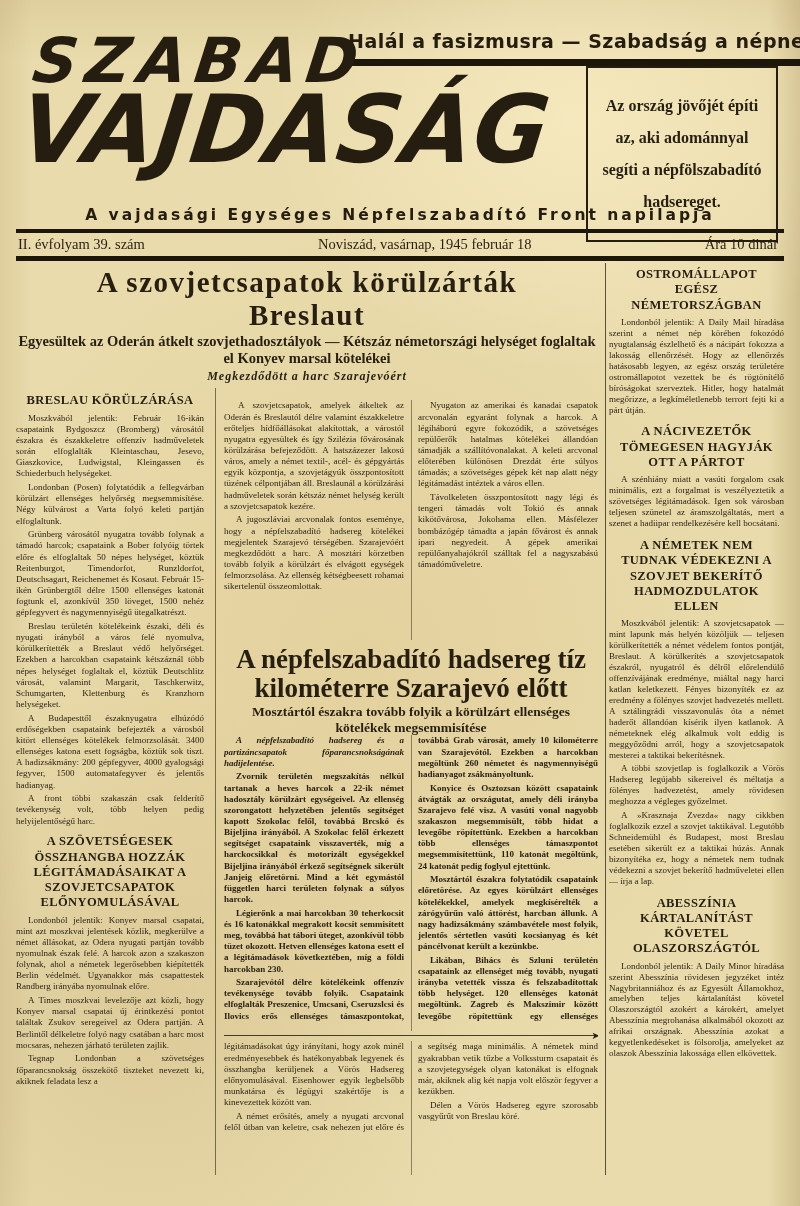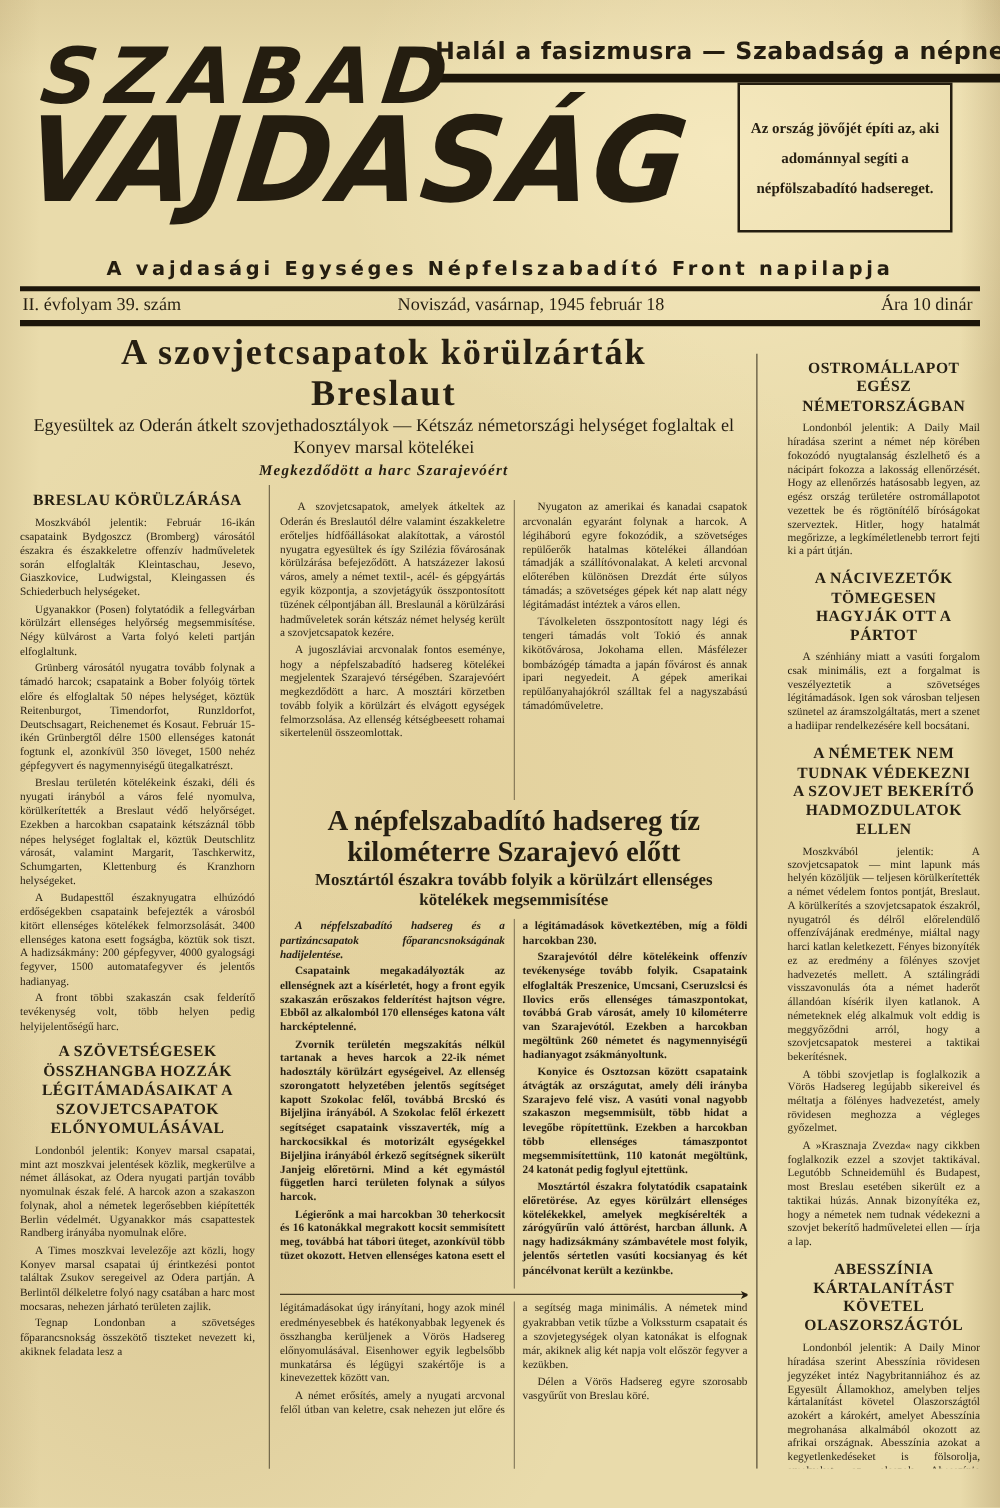--- a/index.html
+++ b/index.html
@@ -21,51 +21,51 @@
   
   .slogan-row{display:flex;justify-content:flex-end;padding-top:26px;}
   .slogan-wrap{width:432px;margin-right:-16px;padding-right:20px;border-bottom:7px solid #1d160a;padding-bottom:7px;text-align:left;}
   .slogan{font-family:"DejaVu Sans", sans-serif;font-weight:bold;font-size:19px;letter-spacing:.5px;white-space:nowrap;}
 
   .masthead-row{position:relative;height:172px;margin-top:-34px;}
   .masthead{font-family:"DejaVu Sans", sans-serif;font-weight:bold;font-style:italic;transform:skewX(-7deg);transform-origin:left bottom;}
   .mast1{font-size:62px;line-height:.92;letter-spacing:8px;margin-left:14px;}
   .mast2{font-size:94px;line-height:.88;letter-spacing:1px;margin-left:0px;transform:skewX(-7deg) scaleX(.96);}
   .donation-box{
-    position:absolute;right:22px;top:34px;width:168px;
-    border:2.5px solid #241d10;padding:22px 0;text-align:center;
-    font-weight:bold;font-size:12px;line-height:2.0;
+    position:absolute;right:6px;top:34px;width:168px;
+    border:2.5px solid #241d10;padding:22px 10px;text-align:center;
+    font-weight:bold;font-size:16px;line-height:2.0;
   }
   .subtitle{font-family:"DejaVu Sans", sans-serif;text-align:center;font-weight:bold;font-size:15.5px;letter-spacing:3px;margin-top:2px;}
   .rule{height:4px;background:#1d160a;margin:5px 0 0 0;}
   .dateline{display:flex;justify-content:space-between;font-weight:normal;font-size:14.5px;padding:3px 6px 2px 2px;}
   .rule2{height:5px;background:#1d160a;margin:1px 0 0 0;}
 
   
   .content{display:flex;height:912px;overflow:hidden;margin-top:2px;}
   .main{width:582px;flex:0 0 582px;padding-right:7px;}
-  .side{flex:1;border-left:1.5px solid rgba(30,22,8,.7);padding-left:24px;overflow:hidden;margin-top:20px;}
+  .side{flex:1;border-left:1.5px solid rgba(30,22,8,.7);padding-left:3px;overflow:hidden;}
 
   .lead{text-align:center;}
   .lead-h1{font-size:29px;line-height:1.02;font-weight:bold;letter-spacing:1.5px;margin:5px 0 3px 0;}
-  .lead-h2{font-size:14.5px;line-height:1.18;font-weight:normal;margin:1px 2px 1px 2px;}
+  .lead-h2{font-size:14.5px;line-height:1.18;font-weight:bold;margin:1px 2px 1px 2px;}
   .lead-h3{font-size:12px;font-weight:bold;font-style:italic;letter-spacing:1px;margin:2px 0 4px 0;}
 
   .main-body{display:flex;height:798px;overflow:hidden;}
   .col1{width:188px;flex:0 0 188px;padding-right:11px;border-right:1.5px solid rgba(30,22,8,.55);overflow:hidden;}
   .mid{flex:1;padding-left:8px;overflow:hidden;}
 
   h4.section-head{font-size:12.5px;line-height:1.22;font-weight:bold;text-align:center;margin:5px 4px 4px 4px;letter-spacing:.4px;}
   p{font-size:9px;line-height:1.24;text-align:justify;text-indent:12px;margin:0 0 2.5px 0;}
 
   .breslau-paras{max-height:512px;overflow:hidden;}
   .intro{column-count:2;column-gap:14px;column-rule:1px solid rgba(30,22,8,.45);height:240px;overflow:hidden;margin-top:12px;}
   .intro p:first-child{text-indent:14px;}
   .szar-head{text-align:center;height:94px;overflow:hidden;border-top:1px solid rgba(30,22,8,.0);}
-  .szar-h1{font-size:23px;line-height:1.05;font-weight:bold;margin:4px 0 2px 0;}
+  .szar-h1{font-size:27px;line-height:1.05;font-weight:bold;margin:4px 0 2px 0;}
   .szar-h2{font-size:13.5px;line-height:1.18;font-weight:bold;margin:0 4px;}
   .szar-body{column-count:2;column-gap:14px;column-rule:1px solid rgba(30,22,8,.45);height:296px;overflow:hidden;font-weight:bold;}
   .szar-lead-line{font-style:italic;}
   .bottom-divider{position:relative;border-top:1.5px solid rgba(30,22,8,.8);margin:4px 0 5px 0;}
   .bottom-divider .arrow{position:absolute;right:-2px;top:-6px;font-size:10px;color:#241d10;}
   .bottom-cont{column-count:2;column-gap:14px;column-rule:1px solid rgba(30,22,8,.45);height:148px;overflow:hidden;}
   .bottom-cont p:first-child{text-indent:0;}
 
   .side p{font-size:9px;line-height:1.22;}
   .side h4.section-head{margin-top:9px;}
@@ -107,21 +107,21 @@
         <div class="lead-h2">Egyesültek az Oderán átkelt szovjethadosztályok — Kétszáz németországi helységet foglaltak el Konyev marsal kötelékei</div>
         <div class="lead-h3">Megkezdődött a harc Szarajevóért</div>
       </div>
 
       <div class="main-body">
 
         <div class="col1">
           <h4 class="section-head">BRESLAU KÖRÜLZÁRÁSA</h4>
           <div class="breslau-paras">
               <p>Moszkvából jelentik: Február 16-ikán csapataink Bydgoszcz (Bromberg) városától északra és északkeletre offenzív hadműveletek során elfoglalták Kleintaschau, Jesevo, Giaszkovice, Ludwigstal, Kleingassen és Schiederbuch helységeket.</p>
-              <p>Ugyanakkor (Posen) folytatódik a fellegvárban körülzárt ellenséges helyőrség megsemmisítése. Négy külvárost a Varta folyó keleti partján elfoglaltunk.</p>
+              <p>Londonban (Posen) folytatódik a fellegvárban körülzárt ellenséges helyőrség megsemmisítése. Négy külvárost a Varta folyó keleti partján elfoglaltunk.</p>
               <p>Grünberg városától nyugatra tovább folynak a támadó harcok; csapataink a Bober folyóig törtek előre és elfoglaltak 50 népes helységet, köztük Reitenburgot, Timendorfot, Runzldorfot, Deutschsagart, Reichenemet és Kosaut. Február 15-ikén Grünbergtől délre 1500 ellenséges katonát fogtunk el, azonkívül 350 löveget, 1500 nehéz gépfegyvert és nagymennyiségű ütegalkatrészt.</p>
               <p>Breslau területén kötelékeink északi, déli és nyugati irányból a város felé nyomulva, körülkerítették a Breslaut védő helyőrséget. Ezekben a harcokban csapataink kétszáznál több népes helységet foglaltak el, köztük Deutschlitz városát, valamint Margarit, Taschkerwitz, Schumgarten, Klettenburg és Kranzhorn helységeket.</p>
               <p>A Budapesttől északnyugatra elhúzódó erdőségekben csapataink befejezték a városból kitört ellenséges kötelékek felmorzsolását. 3400 ellenséges katona esett fogságba, köztük sok tiszt. A hadizsákmány: 200 gépfegyver, 4000 gyalogsági fegyver, 1500 automatafegyver és jelentős hadianyag.</p>
               <p>A front többi szakaszán csak felderítő tevékenység volt, több helyen pedig helyijelentőségű harc.</p>
             </div>
           <h4 class="section-head">A SZÖVETSÉGESEK ÖSSZHANGBA HOZZÁK LÉGITÁMADÁSAIKAT A SZOVJETCSAPATOK ELŐNYOMULÁSÁVAL</h4>
           <div>
               <p>Londonból jelentik: Konyev marsal csapatai, mint azt moszkvai jelentések közlik, megkerülve a német állásokat, az Odera nyugati partján tovább nyomulnak észak felé. A harcok azon a szakaszon folynak, ahol a németek legerősebben kiépítették Berlin védelmét. Ugyanakkor más csapattestek Randberg irányába nyomulnak előre.</p>
               <p>A Times moszkvai levelezője azt közli, hogy Konyev marsal csapatai új érintkezési pontot találtak Zsukov seregeivel az Odera partján. A Berlintől délkeletre folyó nagy csatában a harc most mocsaras, nehezen járható területen zajlik.</p>
               <p>Tegnap Londonban a szövetséges főparancsnokság összekötő tiszteket nevezett ki, akiknek feladata lesz a</p>
@@ -137,21 +137,20 @@
             </div>
 
           <div class="szar-head">
             <div class="szar-h1">A népfelszabadító hadsereg tíz kilométerre Szarajevó előtt</div>
             <div class="szar-h2">Mosztártól északra tovább folyik a körülzárt ellenséges kötelékek megsemmisítése</div>
           </div>
 
           <div class="szar-body">
             <p class="szar-lead-line">A népfelszabadító hadsereg és a partizáncsapatok főparancsnokságának hadijelentése.</p>
             <div>
-                <p>Csapataink megakadályozták az ellenségnek azt a kísérletét, hogy a front egyik szakaszán erőszakos felderítést hajtson végre. Ebből az alkalomból 170 ellenséges katona vált harcképtelenné.</p>
                 <p>Zvornik területén megszakítás nélkül tartanak a heves harcok a 22-ik német hadosztály körülzárt egységeivel. Az ellenség szorongatott helyzetében jelentős segítséget kapott Szokolac felől, továbbá Brcskó és Bijeljina irányából. A Szokolac felől érkezett segítséget csapataink visszaverték, míg a harckocsikkal és motorizált egységekkel Bijeljina irányából érkező segítségnek sikerült Janjeig előretörni. Mind a két egymástól független harci területen folynak a súlyos harcok.</p>
                 <p>Légierőnk a mai harcokban 30 teherkocsit és 16 katonákkal megrakott kocsit semmisített meg, továbbá hat tábori üteget, azonkívül több tüzet okozott. Hetven ellenséges katona esett el a légitámadások következtében, míg a földi harcokban 230.</p>
                 <p>Szarajevótól délre kötelékeink offenzív tevékenysége tovább folyik. Csapataink elfoglalták Preszenice, Umcsani, Cseruzslcsi és Ilovics erős ellenséges támaszpontokat, továbbá Grab városát, amely 10 kilométerre van Szarajevótól. Ezekben a harcokban megöltünk 260 németet és nagymennyiségű hadianyagot zsákmányoltunk.</p>
                 <p>Konyice és Osztozsan között csapataink átvágták az országutat, amely déli irányba Szarajevo felé visz. A vasúti vonal nagyobb szakaszon megsemmisült, több hidat a levegőbe röpítettünk. Ezekben a harcokban több ellenséges támaszpontot megsemmisítettünk, 110 katonát megöltünk, 24 katonát pedig foglyul ejtettünk.</p>
                 <p>Mosztártól északra folytatódik csapataink előretörése. Az egyes körülzárt ellenséges kötelékekkel, amelyek megkísérelték a zárógyűrűn való áttörést, harcban állunk. A nagy hadizsákmány számbavétele most folyik, jelentős sértetlen vasúti kocsianyag és két páncélvonat került a kezünkbe.</p>
                 <p>Likában, Bihács és Szluni területén csapataink az ellenséget még tovább, nyugati irányba vetették vissza és felszabadítottak több helységet. 120 ellenséges katonát megöltünk. Zagreb és Makszimir között levegőbe röpítettünk egy ellenséges szállítóvonatot, magában Zágrebban aláaknáztunk és felrobbantottunk egy gyártelepet. A krizsevác-bjelovári szakaszon felrobbantottunk egy páncélvonatot. A vasúti pályatest 100 méteres szakasza megsemmisült. A zágreb—novszkai vasútvonal 36 helyen megrongálódott.</p>
               </div>
           </div>
 
           <div class="bottom-divider">

